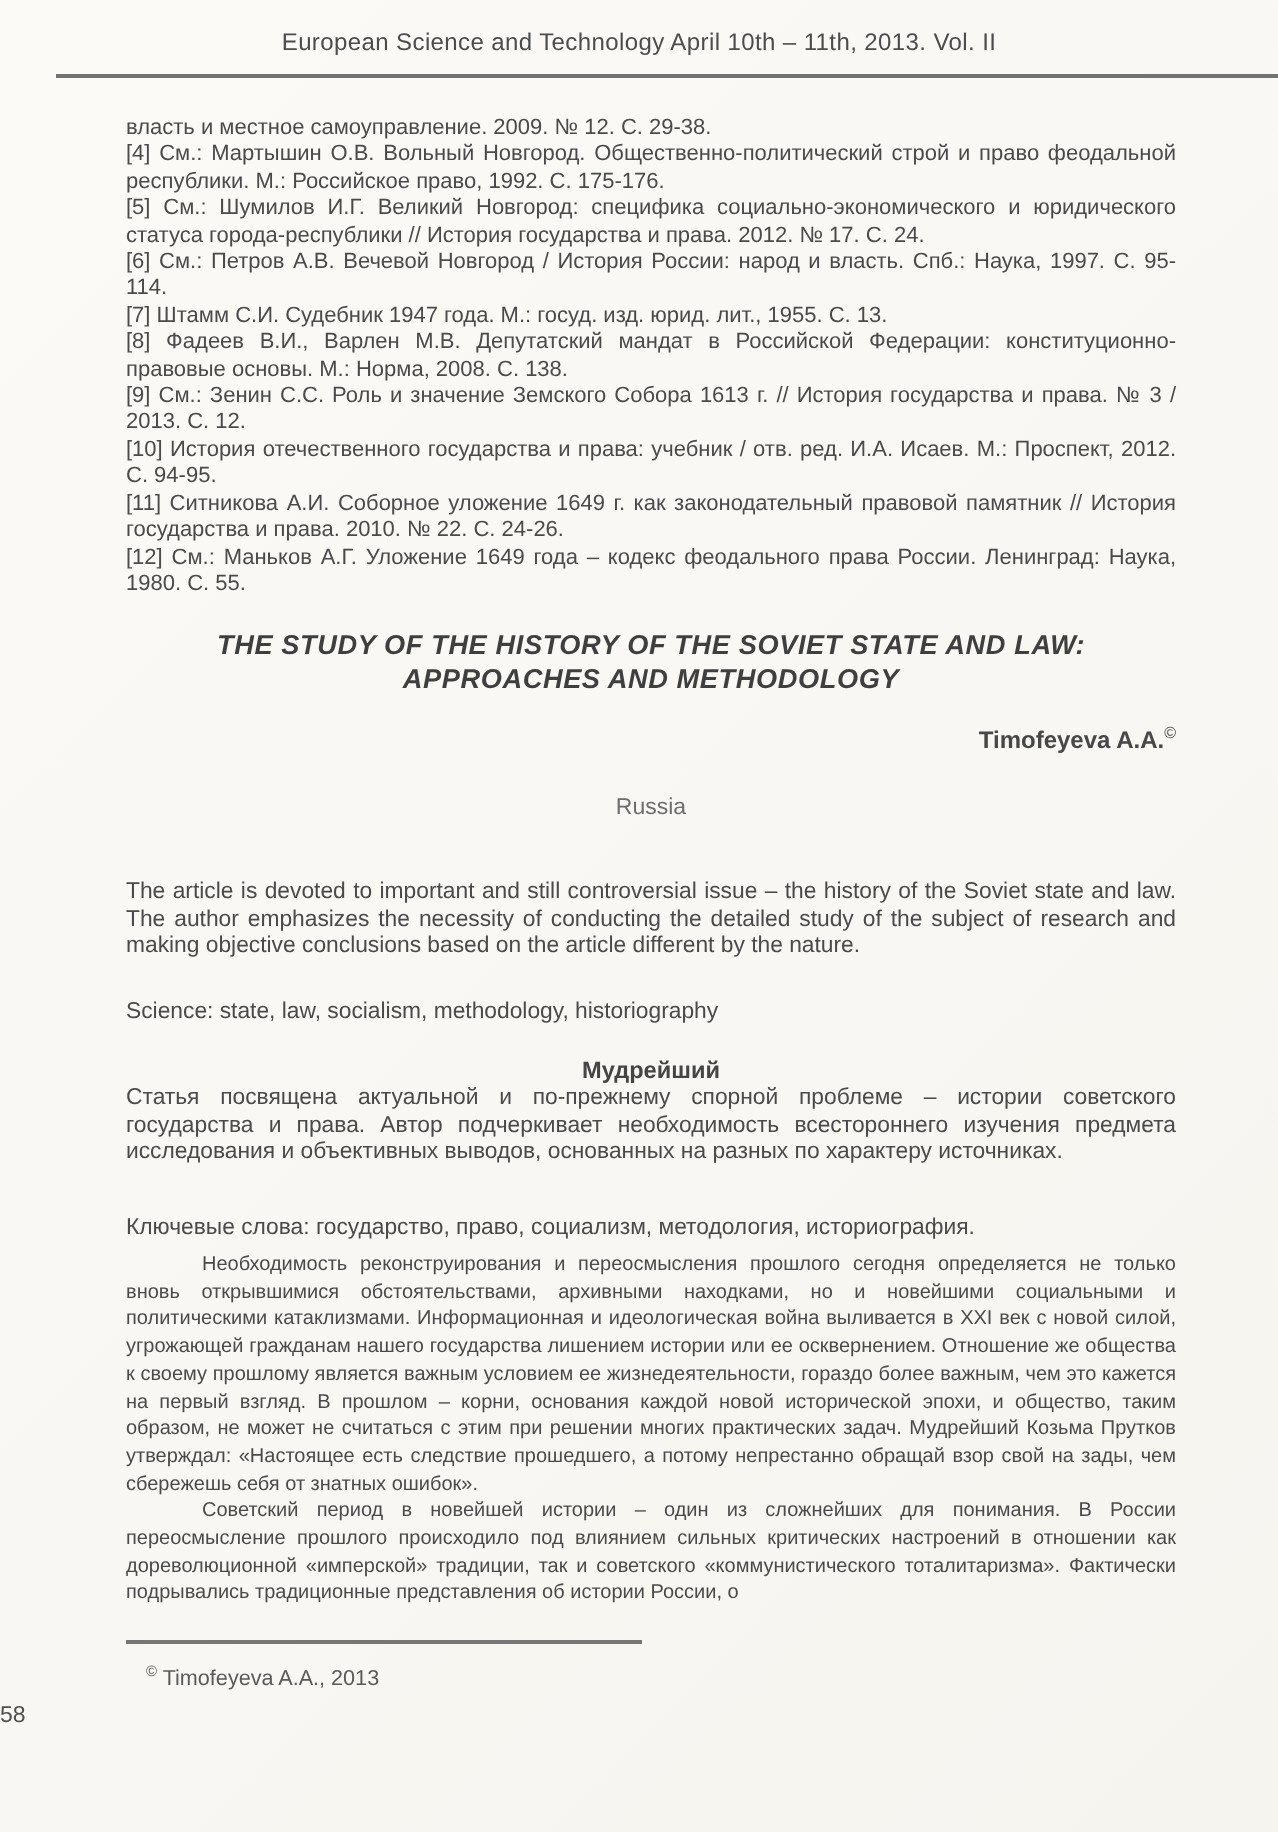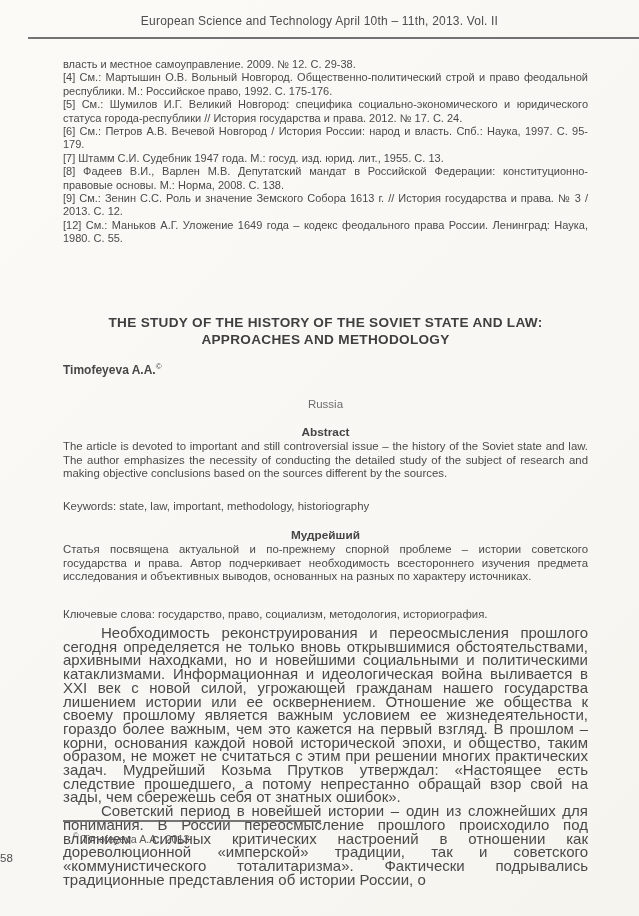--- a/index.html
+++ b/index.html
@@ -54,27 +54,28 @@
     position: absolute;
     top: 314px;
     left: 63px;
     width: 525px;
     text-align: center;
     font-size: 13.6px;
     font-weight: bold;
     line-height: 17px;
     color: #3f3f3f;
     letter-spacing: 0.3px;
+    font-style: italic;
   }
   .author-line {
     position: absolute;
     top: 362px;
     left: 63px;
     width: 525px;
-    text-align: left;
+    text-align: right;
     font-size: 12px;
     font-weight: bold;
     color: #474747;
   }
   .author-line sup {
     font-size: 8px;
     font-weight: normal;
   }
   .country-line {
     position: absolute;
@@ -111,21 +112,21 @@
   .annotation-text { top: 543px; }
   .keywords-ru-line { top: 608px; text-align: left; }
   .body-text {
     position: absolute;
     top: 626px;
     left: 63px;
     width: 525px;
   }
   .body-text p {
     margin: 0;
-    font-size: 15px;
+    font-size: 10px;
     line-height: 13.7px;
     text-align: justify;
     text-indent: 38px;
     color: #4a4a4a;
   }
   .footnote-rule {
     position: absolute;
     top: 820px;
     left: 63px;
     width: 258px;
@@ -157,43 +158,44 @@
 <div class="page">
 
   <div class="running-head">European Science and Technology April 10th – 11th, 2013. Vol. II</div>
 
   <div class="head-rule"></div>
 
   <div class="references">
       <p>власть и местное самоуправление. 2009. № 12. С. 29-38.</p>
       <p>[4] См.: Мартышин О.В. Вольный Новгород. Общественно-политический строй и право феодальной республики. М.: Российское право, 1992. С. 175-176.</p>
       <p>[5] См.: Шумилов И.Г. Великий Новгород: специфика социально-экономического и юридического статуса города-республики // История государства и права. 2012. № 17. С. 24.</p>
-      <p>[6] См.: Петров А.В. Вечевой Новгород / История России: народ и власть. Спб.: Наука, 1997. С. 95-179.</p>
+      <p>[6] См.: Петров А.В. Вечевой Новгород / История России: народ и власть. Спб.: Наука, 1997. С. 95-114.</p>
       <p>[7] Штамм С.И. Судебник 1947 года. М.: госуд. изд. юрид. лит., 1955. С. 13.</p>
       <p>[8] Фадеев В.И., Варлен М.В. Депутатский мандат в Российской Федерации: конституционно-правовые основы. М.: Норма, 2008. С. 138.</p>
       <p>[9] См.: Зенин С.С. Роль и значение Земского Собора 1613 г. // История государства и права. № 3 / 2013. С. 12.</p>
+      <p>[10] История отечественного государства и права: учебник / отв. ред. И.А. Исаев. М.: Проспект, 2012. С. 94-95.</p>
+      <p>[11] Ситникова А.И. Соборное уложение 1649 г. как законодательный правовой памятник // История государства и права. 2010. № 22. С. 24-26.</p>
       <p>[12] См.: Маньков А.Г. Уложение 1649 года – кодекс феодального права России. Ленинград: Наука, 1980. С. 55.</p>
     </div>
 
   <div class="article-title">
     <span>THE STUDY OF THE HISTORY OF THE SOVIET STATE AND LAW:</span><br>
     <span>APPROACHES AND METHODOLOGY</span>
   </div>
 
   <div class="author-line">
     <span>Timofeyeva A.A.</span><sup>©</sup>
   </div>
 
   <div class="country-line">Russia</div>
 
-  <div class="section-heading abstract-heading">Abstract</div>
-
-  <p class="block-text abstract-text">The article is devoted to important and still controversial issue – the history of the Soviet state and law. The author emphasizes the necessity of conducting the detailed study of the subject of research and making objective conclusions based on the sources different by the sources.</p>
-
-  <p class="block-text keywords-line">Keywords: state, law, important, methodology, historiography</p>
+
+  <p class="block-text abstract-text">The article is devoted to important and still controversial issue – the history of the Soviet state and law. The author emphasizes the necessity of conducting the detailed study of the subject of research and making objective conclusions based on the article different by the nature.</p>
+
+  <p class="block-text keywords-line">Science: state, law, socialism, methodology, historiography</p>
 
   <div class="section-heading annotation-heading">Мудрейший</div>
 
   <p class="block-text keywords-ru-line">Ключевые слова: государство, право, социализм, методология, историография.</p>
 
   <p class="block-text annotation-text">Статья посвящена актуальной и по-прежнему спорной проблеме – истории советского государства и права. Автор подчеркивает необходимость всестороннего изучения предмета исследования и объективных выводов, основанных на разных по характеру источниках.</p>
 
   <div class="body-text">
       <p>Необходимость реконструирования и переосмысления прошлого сегодня определяется не только вновь открывшимися обстоятельствами, архивными находками, но и новейшими социальными и политическими катаклизмами. Информационная и идеологическая война выливается в XXI век с новой силой, угрожающей гражданам нашего государства лишением истории или ее осквернением. Отношение же общества к своему прошлому является важным условием ее жизнедеятельности, гораздо более важным, чем это кажется на первый взгляд. В прошлом – корни, основания каждой новой исторической эпохи, и общество, таким образом, не может не считаться с этим при решении многих практических задач. Мудрейший Козьма Прутков утверждал: «Настоящее есть следствие прошедшего, а потому непрестанно обращай взор свой на зады, чем сбережешь себя от знатных ошибок».</p>
       <p>Советский период в новейшей истории – один из сложнейших для понимания. В России переосмысление прошлого происходило под влиянием сильных критических настроений в отношении как дореволюционной «имперской» традиции, так и советского «коммунистического тоталитаризма». Фактически подрывались традиционные представления об истории России, о</p>

